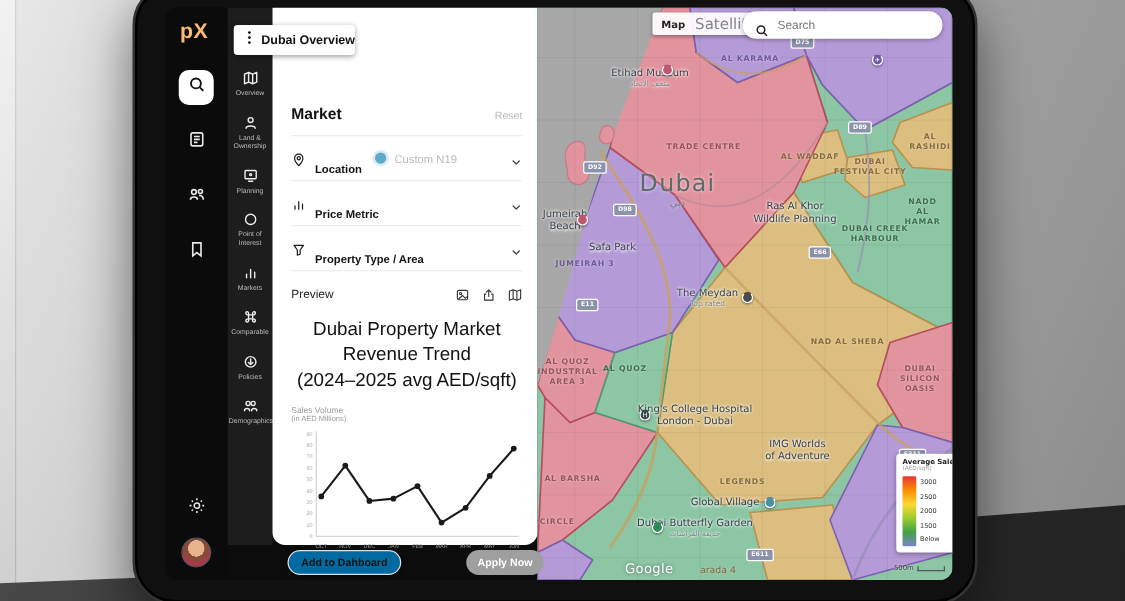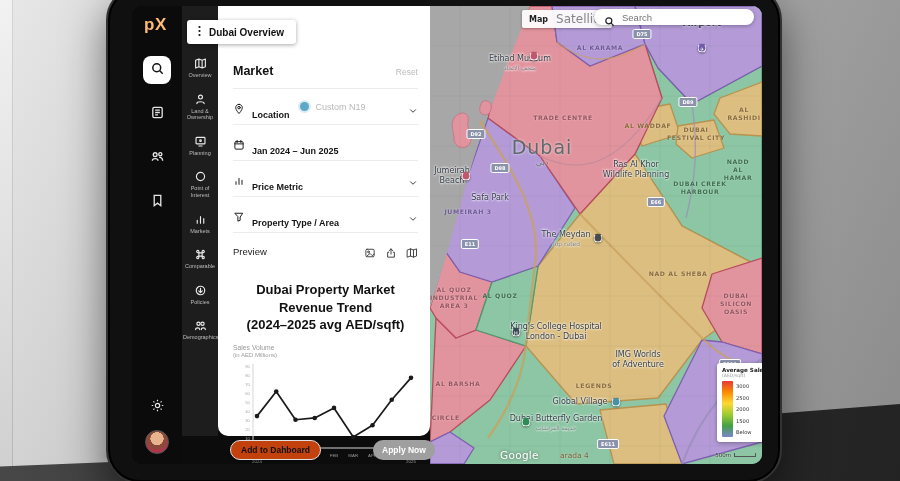--- a/index.html
+++ b/index.html
@@ -34,50 +34,50 @@
             background:radial-gradient(circle at 50% 35%, #e8b48e 0 36%, #8a4a3a 37% 58%, #a8384a 59%); }
 
   
   .subnav { width:36px; height:430px; background:#1d1d1d; flex:none; display:flex; flex-direction:column;
             align-items:center; padding-top:50px; gap:13px; }
   .sn-item { display:flex; flex-direction:column; align-items:center; gap:2px; width:36px; cursor:pointer; }
   .sn-item .ic { color:#ececec; height:14px; }
   .sn-item .lb { color:#bdbdbd; font-size:5.5px; text-align:center; line-height:1.2; width:34px; }
 
   
-  .title-chip { position:absolute; left:55px; top:14px; height:24px; padding:0 12px 0 8px;
+  .title-chip { position:absolute; left:55px; top:14px; height:24px; padding:0 0 0 8px;
             background:#fff; border-radius:3px; display:flex; align-items:center; gap:5px; z-index:30;
             box-shadow:0 1px 4px rgba(0,0,0,.35); }
   .title-chip .txt { font-size:10px; font-weight:700; color:#111; white-space:nowrap; }
 
   
   .panel { width:212px; height:430px; background:#fff; flex:none; position:relative;
            border-radius:0 0 10px 10px; padding:0 12px 0 15px; }
-  .market-row { display:flex; align-items:baseline; justify-content:space-between; margin-top:58px; }
+  .market-row { display:flex; align-items:baseline; justify-content:space-between; margin-top:78px; }
   .market-title { font-size:12.5px; font-weight:700; color:#111; }
   .reset { font-size:8.5px; color:#bbb; cursor:pointer; }
   .divider { height:1px; background:#ececec; margin-top:10px; }
   .f-row { display:flex; align-items:center; gap:7px; height:36px; border-bottom:1px solid #ececec; cursor:pointer; }
   .f-row .ic { color:#1a1a1a; height:12px; flex:none; }
   .f-label { font-size:9px; font-weight:700; color:#141414; white-space:nowrap;margin-top:17px; }
   .f-dot { width:9px; height:9px; border-radius:50%; background:#5FA8C7; box-shadow:0 0 0 2px #d9ecf4; margin-left:3px; }
   .f-value { font-size:9px; color:#b9b9b9; }
   .f-spacer { flex:1; }
   .f-chev { color:#444; height:10px; }
   .preview-row { display:flex; align-items:center; margin-top:12px; }
   .preview-label { font-size:9.5px; color:#222; }
   .preview-icons { margin-left:auto; display:flex; gap:9px; color:#333; }
   .pv-ic { height:12px; cursor:pointer; }
-  .chart-title { margin-top:24px; text-align:center; font-size:13px; font-weight:700; color:#111; line-height:1.35; }
+  .chart-title { margin-top:13px; text-align:center; font-size:15px; font-weight:400; color:#111; line-height:1.35; }
   .y-caption { margin-top:10px; font-size:6.8px; color:#9a9a9a; }
   .y-caption .s2 { font-size:6px; display:block; margin-top:1px; }
   #chart { display:block; margin-top:2px; }
 
   
-  .btn-add { position:absolute; left:98px; top:434px; height:20px; padding:0 10px; background:#c2410c;
+  .btn-add { position:absolute; left:98px; top:434px; height:20px; padding:0 10px; background:#0369a1;
              border:1px solid #e0e0e0; border-radius:10px; font-size:8.5px; font-weight:700; color:#111;
              display:flex; align-items:center; z-index:20; cursor:pointer; box-shadow:0 1px 3px rgba(0,0,0,.4); }
   .btn-apply { position:absolute; left:241px; top:434px; height:20px; padding:0 9px; background:#9f9f9f;
              border-radius:10px; font-size:8.5px; font-weight:700; color:#fff;
              display:flex; align-items:center; z-index:20; cursor:pointer; }
 
   
   .map { position:relative; width:332px; height:458px; flex:none; overflow:hidden; background:#8CC6A4;
          font-family:"DejaVu Sans", sans-serif; }
   .map svg.zones { position:absolute; left:0; top:0; }
@@ -97,21 +97,21 @@
          display:flex; align-items:center; justify-content:center; font-size:5px; color:#fff; }
   .pin::after { content:""; position:absolute; left:50%; top:100%; transform:translateX(-50%);
          border:3px solid transparent; border-top:4px solid inherit; }
   .badge { position:absolute; transform:translate(-50%,-50%); background:#8a93ab; color:#fff;
            font-size:5px; font-weight:700; padding:1px 3px; border-radius:2px; border:1px solid #fff; }
   .map-toggle { position:absolute; left:92px; top:4px; height:18px; background:rgba(255,255,255,.92);
            border-radius:2px; display:flex; align-items:center; gap:8px; padding:0 7px;
            box-shadow:0 1px 3px rgba(0,0,0,.3); z-index:10; }
   .map-toggle .t1 { font-size:8px; font-weight:700; color:#202124;text-align:right; }
   .map-toggle .t2 { font-size:12px; color:#858585; }
-  .search-pill { position:absolute; left:164px; top:3px; width:160px; height:16px; background:#fff;
+  .search-pill { position:absolute; left:164px; top:3px; width:160px; height:22px; background:#fff;
            border-radius:11px; display:flex; align-items:center; gap:7px; padding:0 10px;
            box-shadow:0 1px 4px rgba(0,0,0,.3); z-index:10; }
   .search-pill .ic { color:#202124; height:11px; }
   .search-pill input { border:none; outline:none; font-size:9.5px; color:#202124; width:110px;
            font-family:"Liberation Sans",sans-serif; background:transparent; }
   .legend { position:absolute; right:-13px; bottom:22px; width:58px; background:#fff; border-radius:3px;
            padding:4px 4px 5px 5px; box-shadow:0 1px 4px rgba(0,0,0,.35); z-index:10; }
   .legend .lt { font-size:5.6px; font-weight:700; color:#222; white-space:nowrap; }
   .legend .ls { font-size:4.6px; color:#999; margin-bottom:3px; }
   .legend-body { display:flex; gap:3px; }
@@ -260,28 +260,20 @@
                 <path d="M8,1.8 C5.2,1.8 3.6,3.8 3.6,6.3 C3.6,9.3 8,14 8,14 C8,14 12.4,9.3 12.4,6.3 C12.4,3.8 10.8,1.8 8,1.8 Z"></path>
                 <circle cx="8" cy="6.2" r="1.7"></circle>
               </svg></span>
            <span class="f-label">Location</span>
             <span class="f-dot" style="background:#5FA8C7"></span>
                      <span class="f-value">Custom N19</span>
             <span class="f-spacer"></span>
             <span class="f-chev"><svg width="10" height="10" viewBox="0 0 16 16" fill="none" stroke="currentColor" stroke-width="1.6" stroke-linecap="round" stroke-linejoin="round">
                 <path d="M4,6 L8,10 L12,6"></path>
               </svg></span>
-          </div>
-          <div class="f-row">
-            <span class="ic"><svg width="12" height="12" viewBox="0 0 16 16" fill="none" stroke="currentColor" stroke-width="1.3" stroke-linecap="round" stroke-linejoin="round">
-                <rect x="2.5" y="3.5" width="11" height="10" rx="1.5"></rect>
-                <path d="M2.5,6.5 h11 M5.5,1.8 v3 M10.5,1.8 v3"></path>
-              </svg></span>
-           <span class="f-label">Jan 2024 – Jun 2025</span>
-            <span class="f-spacer"></span>
           </div>
           <div class="f-row">
             <span class="ic"><svg width="12" height="12" viewBox="0 0 16 16" fill="none" stroke="currentColor" stroke-width="1.3" stroke-linecap="round" stroke-linejoin="round">
                 <path d="M4,12.5 V9 M8,12.5 V4.5 M12,12.5 V7"></path>
               </svg></span>
            <span class="f-label">Price Metric</span>
             <span class="f-spacer"></span>
             <span class="f-chev"><svg width="10" height="10" viewBox="0 0 16 16" fill="none" stroke="currentColor" stroke-width="1.6" stroke-linecap="round" stroke-linejoin="round">
                 <path d="M4,6 L8,10 L12,6"></path>
               </svg></span>

